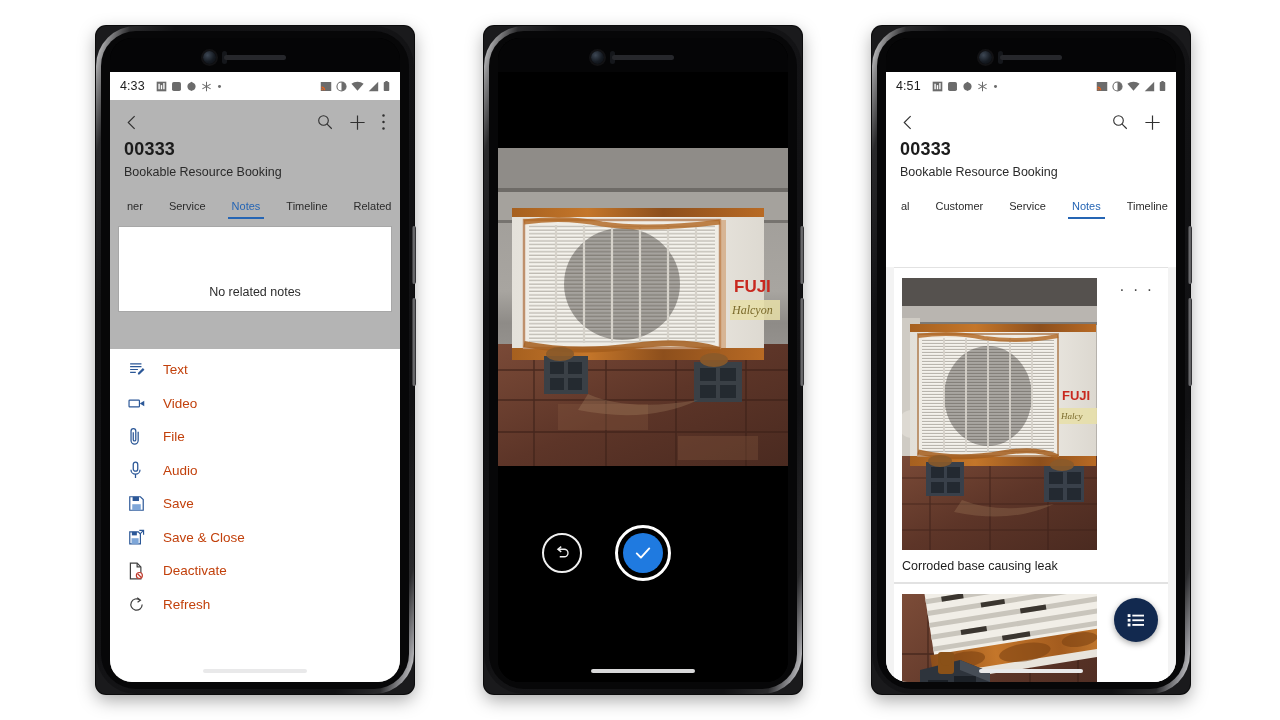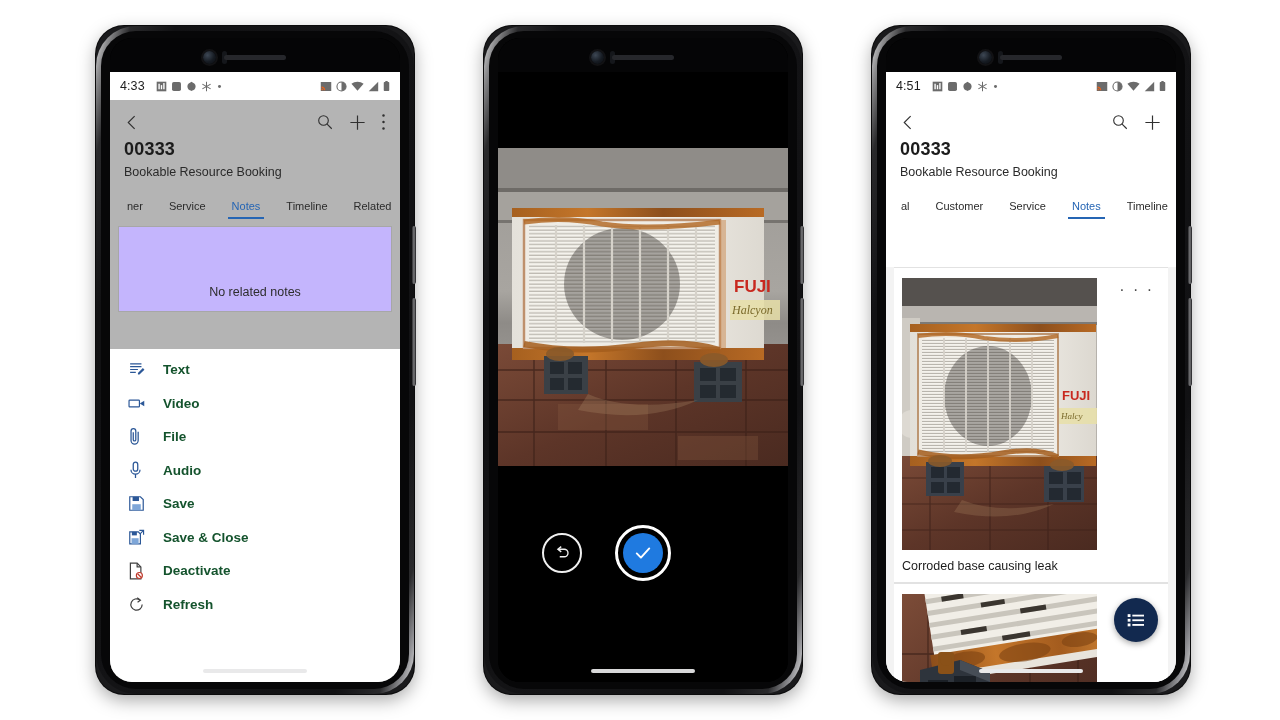--- a/index.html
+++ b/index.html
@@ -7,21 +7,21 @@
     width: 1280px; height: 720px;
     background: #ffffff;
     font-family: "Liberation Sans", sans-serif;
     overflow: hidden;
   }
   .stage { position: relative; width: 1280px; height: 720px; background: #fff; }
 
   
   .phone {
     position: absolute;
-    border-radius: 28px;
+    border-radius: 10px;
     background: linear-gradient(100deg,#ululu);
     background: #1a1a1c;
     box-shadow: 0 0 0 1px #0b0b0c, 0 6px 18px rgba(0,0,0,.35);
   }
   .phone::before { 
     content:"";
     position:absolute; inset:0;
     border-radius:40px;
     background: linear-gradient(105deg,#f2f2f2 0%,#8e8e90 3%,#2a2a2c 7%,#111113 16%,#141416 50%,#111113 84%,#2a2a2c 93%,#96969a 97%,#f4f4f4 100%);
   }
@@ -99,37 +99,37 @@
   .tab.active::after {
     content:""; position:absolute; left:9px; right:9px; bottom:0;
     height:2px; background:#2565b4;
   }
 
   
   #p1 .app { background:#b4b4b4; }
   #p1 .statusbar { background:#fff; }
   #p1 .header { background:#b4b4b4; }
   .notes-empty {
-    margin:7px 8px 0 8px; background:#c4b5fd;
+    margin:7px 8px 0 8px; background:#ffffff;
     border:1px solid #a7a7a7; height:86px;
     display:flex; align-items:flex-end; justify-content:center;
     padding-bottom:12px;
   }
   .notes-empty span { font-size:12.5px; color:#2d2d2d; }
 
   .sheet {
     position:absolute; left:0; right:0; bottom:0; top:277px;
     background:#fff; z-index:8; padding-top:4px;
   }
   .menu-item {
     display:flex; align-items:center; height:33.5px;
     padding:0 0 0 18px; cursor:pointer;
   }
   .menu-ico { width:30px; display:flex; align-items:center; justify-content:flex-start; }
-  .menu-lbl { font-size:13.5px; color:#14532d; margin-left:5px;font-weight:bold; }
+  .menu-lbl { font-size:13.5px; color:#c2410c; margin-left:5px; }
 
   
   #p2 .cam-screen { position:absolute; inset:0; background:#000; }
   .cam-photo {
     position:absolute; left:0; right:0; top:110px; height:318px;
     overflow:hidden; background:#3a3a3a;
   }
   .cam-controls {
     position:absolute; left:0; right:0; bottom:0; height:190px; background:#000;
   }

